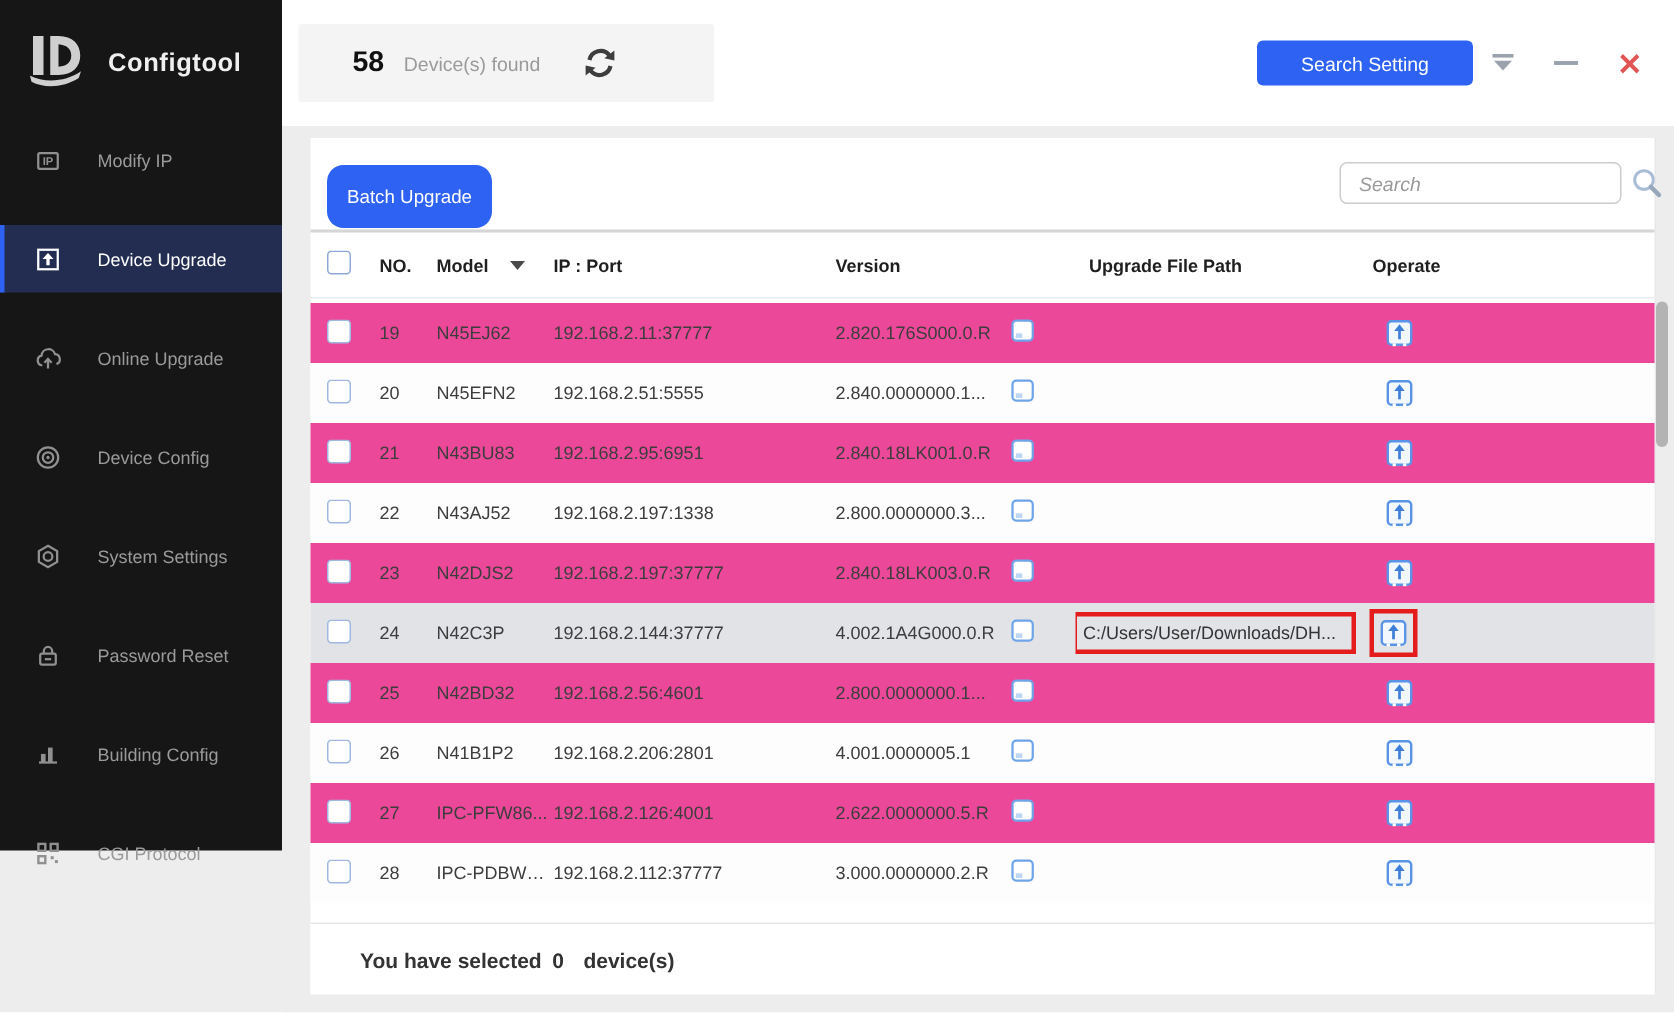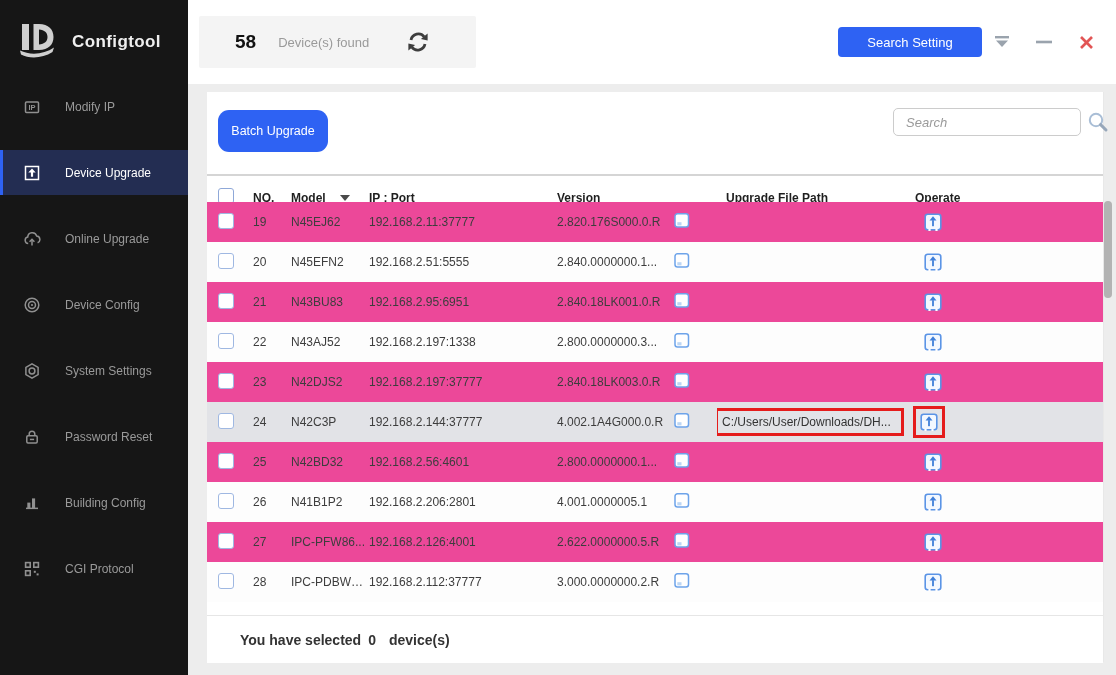--- a/index.html
+++ b/index.html
@@ -1,34 +1,34 @@
 <!DOCTYPE html>
 <html><head>
 <meta charset="utf-8">
 <style>
   html,body{margin:0;padding:0;background:#fff;}
   .app{position:relative;width:1116px;height:675px;overflow:hidden;
        font-family:"Liberation Sans",sans-serif;background:#ededed;}
 
   
-  .sidebar{position:absolute;left:0;top:0;width:188px;height:675px;background:#161616;z-index:3;}
+  .sidebar{position:absolute;left:0;top:0;width:188px;height:567px;background:#161616;z-index:3;}
   .logo-block{height:84px;display:flex;align-items:center;padding-left:16px;gap:10px;}
   .logo-text{color:#efefef;font-size:17px;font-weight:bold;letter-spacing:.4px;}
   .side-item{height:45px;margin-bottom:21px;display:flex;align-items:center;
              padding-left:23px;gap:24px;cursor:pointer;}
   .side-item .lbl{color:#9a9a9a;font-size:12px;}
   .side-item.active{background:#232d52;border-left:3px solid #2e62f3;padding-left:20px;}
   .side-item.active .lbl{color:#ffffff;}
   .sicon{width:18px;height:18px;flex:0 0 18px;}
 
   
   .main{position:absolute;left:188px;top:0;right:0;bottom:0;background:#ededed;}
   .topbar{position:absolute;left:0;top:0;width:100%;height:84px;background:#ffffff;}
   .count-box{position:absolute;left:11px;top:16px;width:277px;height:52px;background:#f4f4f4;
-             border-radius:2px;display:flex;align-items:center;gap:9px;}
+             border-radius:2px;display:flex;align-items:center;}
   .count-num{font-size:19px;font-weight:bold;color:#111;margin-left:36px;}
   .count-label{font-size:13px;color:#9a9a9a;margin-left:13px;}
   .refresh{margin-left:28px;width:24px;height:24px;cursor:pointer;}
   .search-setting{position:absolute;left:650px;top:27px;width:144px;height:30px;background:#2e62f3;
              border:none;border-radius:4px;color:#fff;font-size:13px;
              font-family:"Liberation Sans",sans-serif;cursor:pointer;}
   .winctl{position:absolute;top:33px;display:flex;align-items:center;gap:24px;left:805px;}
   .wbtn{width:18px;height:18px;display:flex;align-items:center;justify-content:center;cursor:pointer;}
 
   
@@ -38,21 +38,21 @@
         border:none;border-radius:11px;color:#fff;font-size:12.5px;
         font-family:"Liberation Sans",sans-serif;cursor:pointer;}
   .search-wrap{position:absolute;left:686px;top:16px;display:flex;align-items:center;}
   .search-input{width:168px;height:26px;border:1px solid #ccc;border-radius:5px;padding:0 6px 0 12px;
         font-size:13px;color:#444;font-family:"Liberation Sans",sans-serif;outline:none;font-style:italic;}
   .search-input::placeholder{color:#9a9a9a;}
   .mag{margin-left:6px;width:22px;height:22px;cursor:pointer;}
 
   
   .tgrid{display:grid;grid-template-columns:40px 44px 78px 188px 110px 50px 190px 1fr;align-items:center;}
-  .thead{position:absolute;left:0;top:82px;width:100%;height:46px;
+  .thead{position:absolute;left:0;top:61px;width:100%;height:46px;
         border-top:2px solid #d5d5d5;border-bottom:1px solid #ececec;box-sizing:border-box;}
   .thead .hcell{font-size:12px;font-weight:bold;color:#1f1f1f;}
   .tbody{position:absolute;left:0;top:110px;width:100%;}
   .trow{height:40px;}
   .stripe-a{background:#ec4899;}
   .stripe-b{background:#fdfdfd;}
   .trow.selected{background:#e2e3e7;}
   .cell{font-size:12px;color:#3d3d3d;white-space:nowrap;overflow:hidden;}
   .c-check{padding-left:11px;}
   .c-no{padding-left:6px;}

